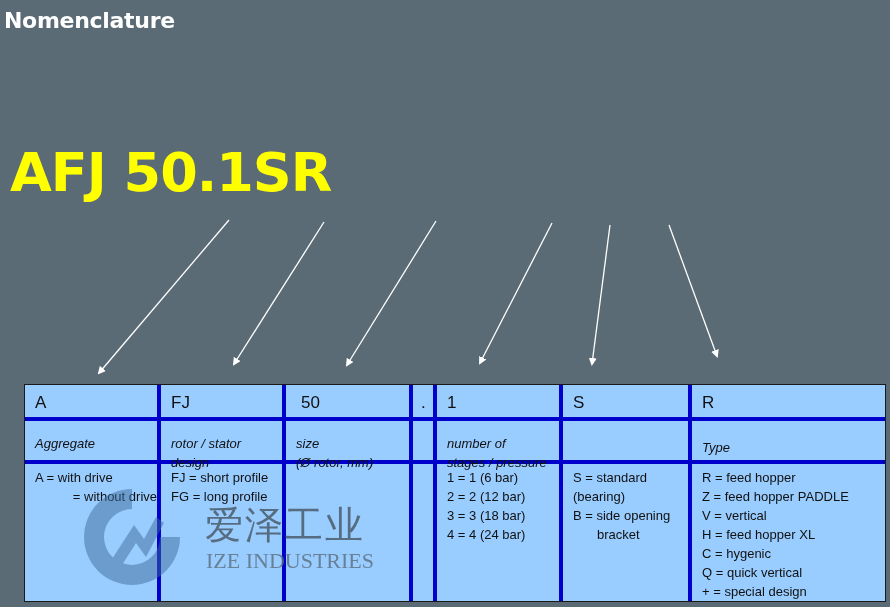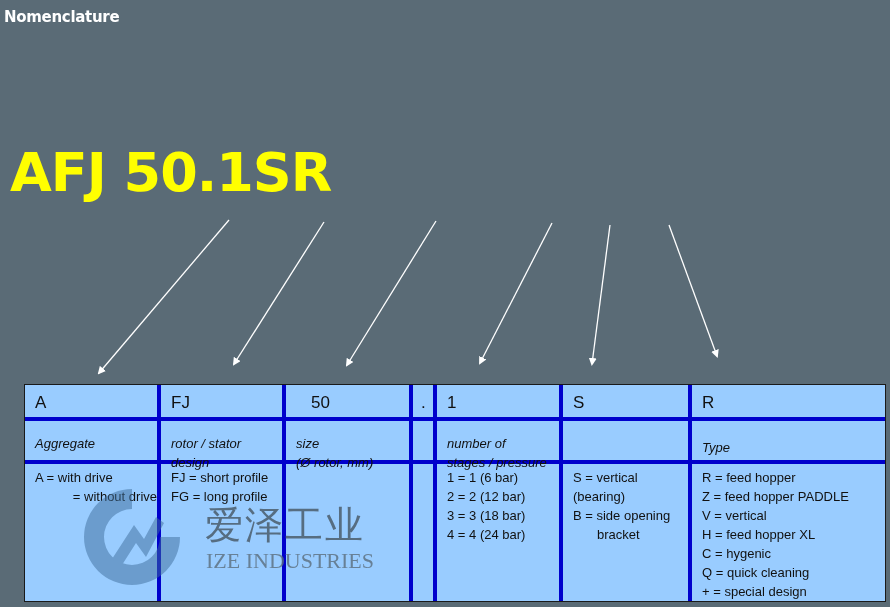--- a/index.html
+++ b/index.html
@@ -4,21 +4,21 @@
 <style>
   html, body { margin: 0; padding: 0; }
   body {
     width: 890px; height: 607px; overflow: hidden;
     background: #5a6b76; position: relative;
     font-family: "Liberation Sans", sans-serif;
   }
   .title {
     position: absolute; left: 4px; top: 8px;
     color: #ffffff; font-family: "DejaVu Sans", sans-serif;
-    font-weight: bold; font-size: 15px; letter-spacing: -0.3px;
+    font-weight: bold; font-size: 22px; letter-spacing: -0.3px;
   }
   .code {
     position: absolute; left: 0; width: 890px; top: 118px; 
     color: #ffff00; font-family: "DejaVu Sans", sans-serif; font-weight: bold;
     font-size: 54px; letter-spacing: -1px; line-height: 110px;
   }
   .code span { position: relative; left: 10px; }
   svg.arrows { position: absolute; left: 0; top: 0; width: 890px; height: 607px; pointer-events: none; }
 
   .tbl {
@@ -73,21 +73,21 @@
   <div class="hline" style="top:75px"></div>
   <div class="vline" style="left:132px"></div>
   <div class="vline" style="left:257px"></div>
   <div class="vline" style="left:384px"></div>
   <div class="vline" style="left:408px"></div>
   <div class="vline" style="left:534px"></div>
   <div class="vline" style="left:663px"></div>
 
   <div class="cell hdr" style="left:0;top:0;width:132px">A</div>
   <div class="cell hdr" style="left:136px;top:0;width:121px">FJ</div>
-  <div class="cell hdr" style="left:276px;top:0;width:123px">50</div>
+  <div class="cell hdr" style="left:266px;top:0;width:123px">50</div>
   <div class="cell hdr" style="left:388px;top:0;width:20px;padding-left:8px">.</div>
   <div class="cell hdr" style="left:412px;top:0;width:122px">1</div>
   <div class="cell hdr" style="left:538px;top:0;width:125px">S</div>
   <div class="cell hdr" style="left:667px;top:0;width:193px">R</div>
 
   <div class="cell sub" style="left:0;top:36px;width:132px">
     <div>Aggregate</div>
   </div>
   <div class="cell sub" style="left:136px;top:36px;width:121px">
     <div>rotor / stator</div>
@@ -113,32 +113,32 @@
     <div>FJ = short profile</div>
     <div>FG = long profile</div>
   </div>
   <div class="cell opts" style="left:412px;top:79px;width:122px">
     <div>1 = 1 (6 bar)</div>
     <div>2 = 2 (12 bar)</div>
     <div>3 = 3 (18 bar)</div>
     <div>4 = 4 (24 bar)</div>
   </div>
   <div class="cell opts" style="left:538px;top:79px;width:125px">
-    <div>S = vertical</div>
+    <div>S = standard</div>
     <div>(bearing)</div>
     <div>B = side opening</div>
     <div class="ind2">bracket</div>
   </div>
   <div class="cell opts" style="left:667px;top:79px;width:193px">
     <div>R = feed hopper</div>
     <div>Z = feed hopper PADDLE</div>
     <div>V = vertical</div>
     <div>H = feed hopper XL</div>
     <div>C = hygenic</div>
-    <div>Q = quick cleaning</div>
+    <div>Q = quick vertical</div>
     <div>+ = special design</div>
   </div>
 </div>
 
 <svg class="wm-logo" viewBox="0 0 100 100">
   <path d="M50 2 A48 48 0 1 0 98 50 L78 50 A28 28 0 1 1 50 22 Z" fill="#3f6e9c"></path>
   <path d="M30 72 L52 38 L62 52 L74 30 L82 36 L64 70 L54 56 L40 78 Z" fill="#3f6e9c"></path>
 </svg>
 <div class="wm-cn">爱泽工业</div>
 <div class="wm-en">IZE INDUSTRIES</div>

